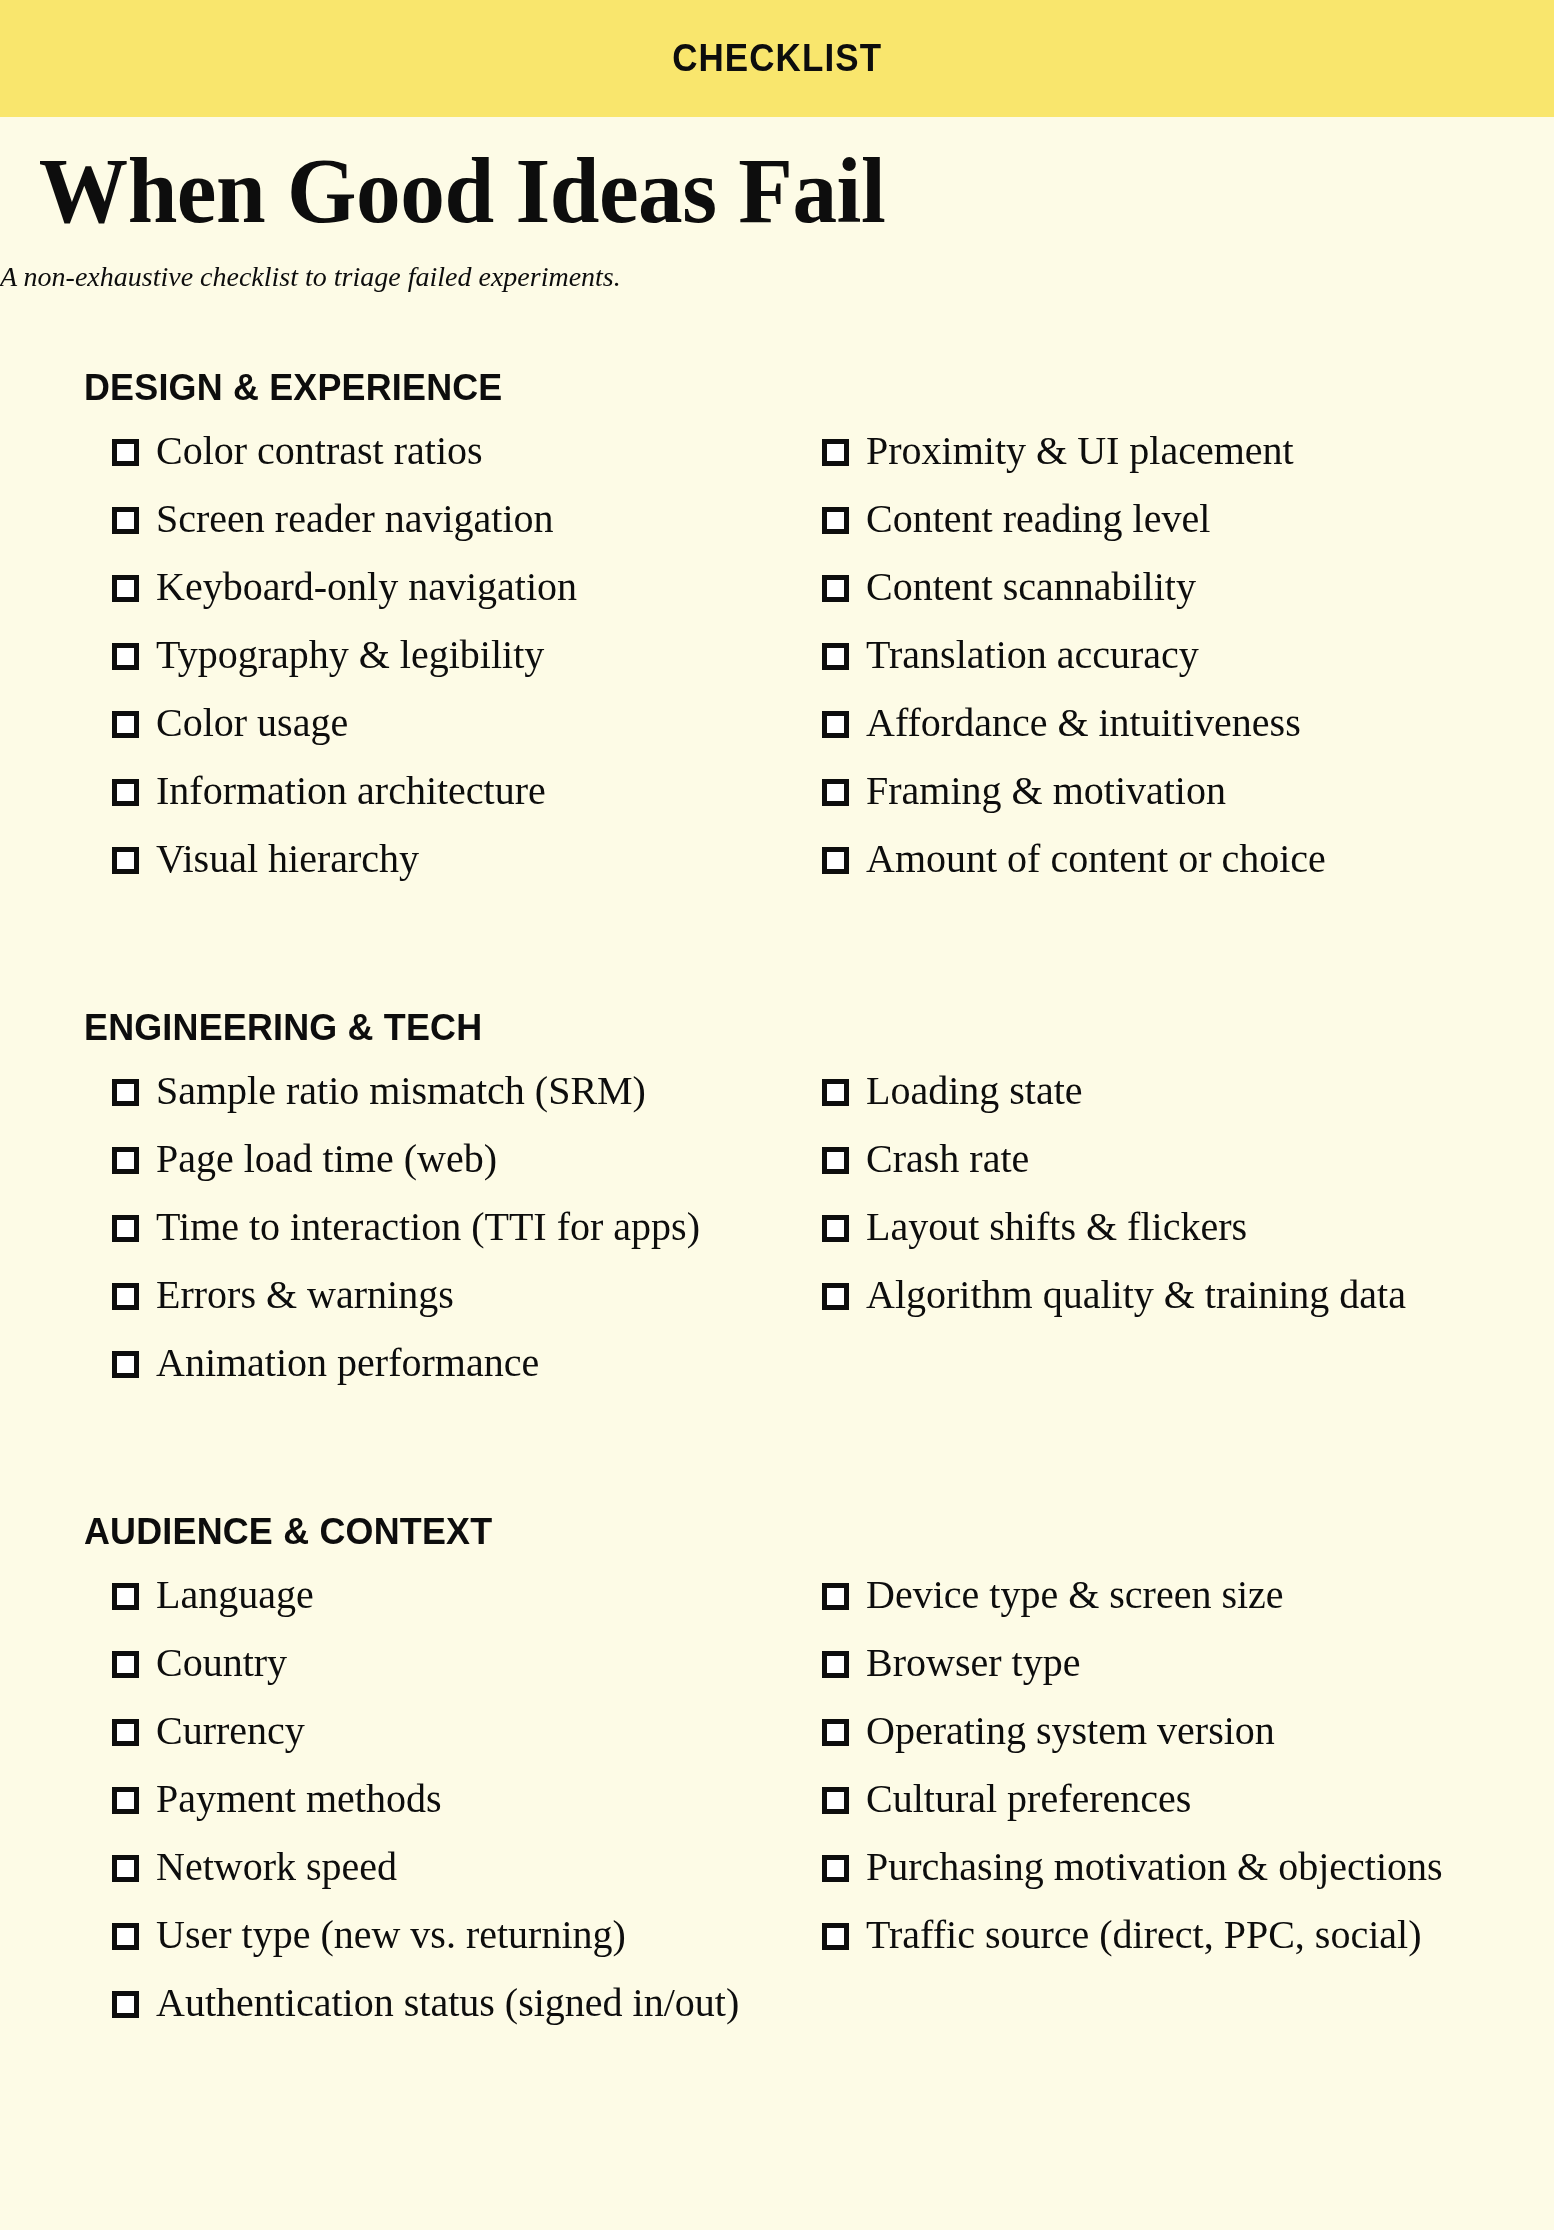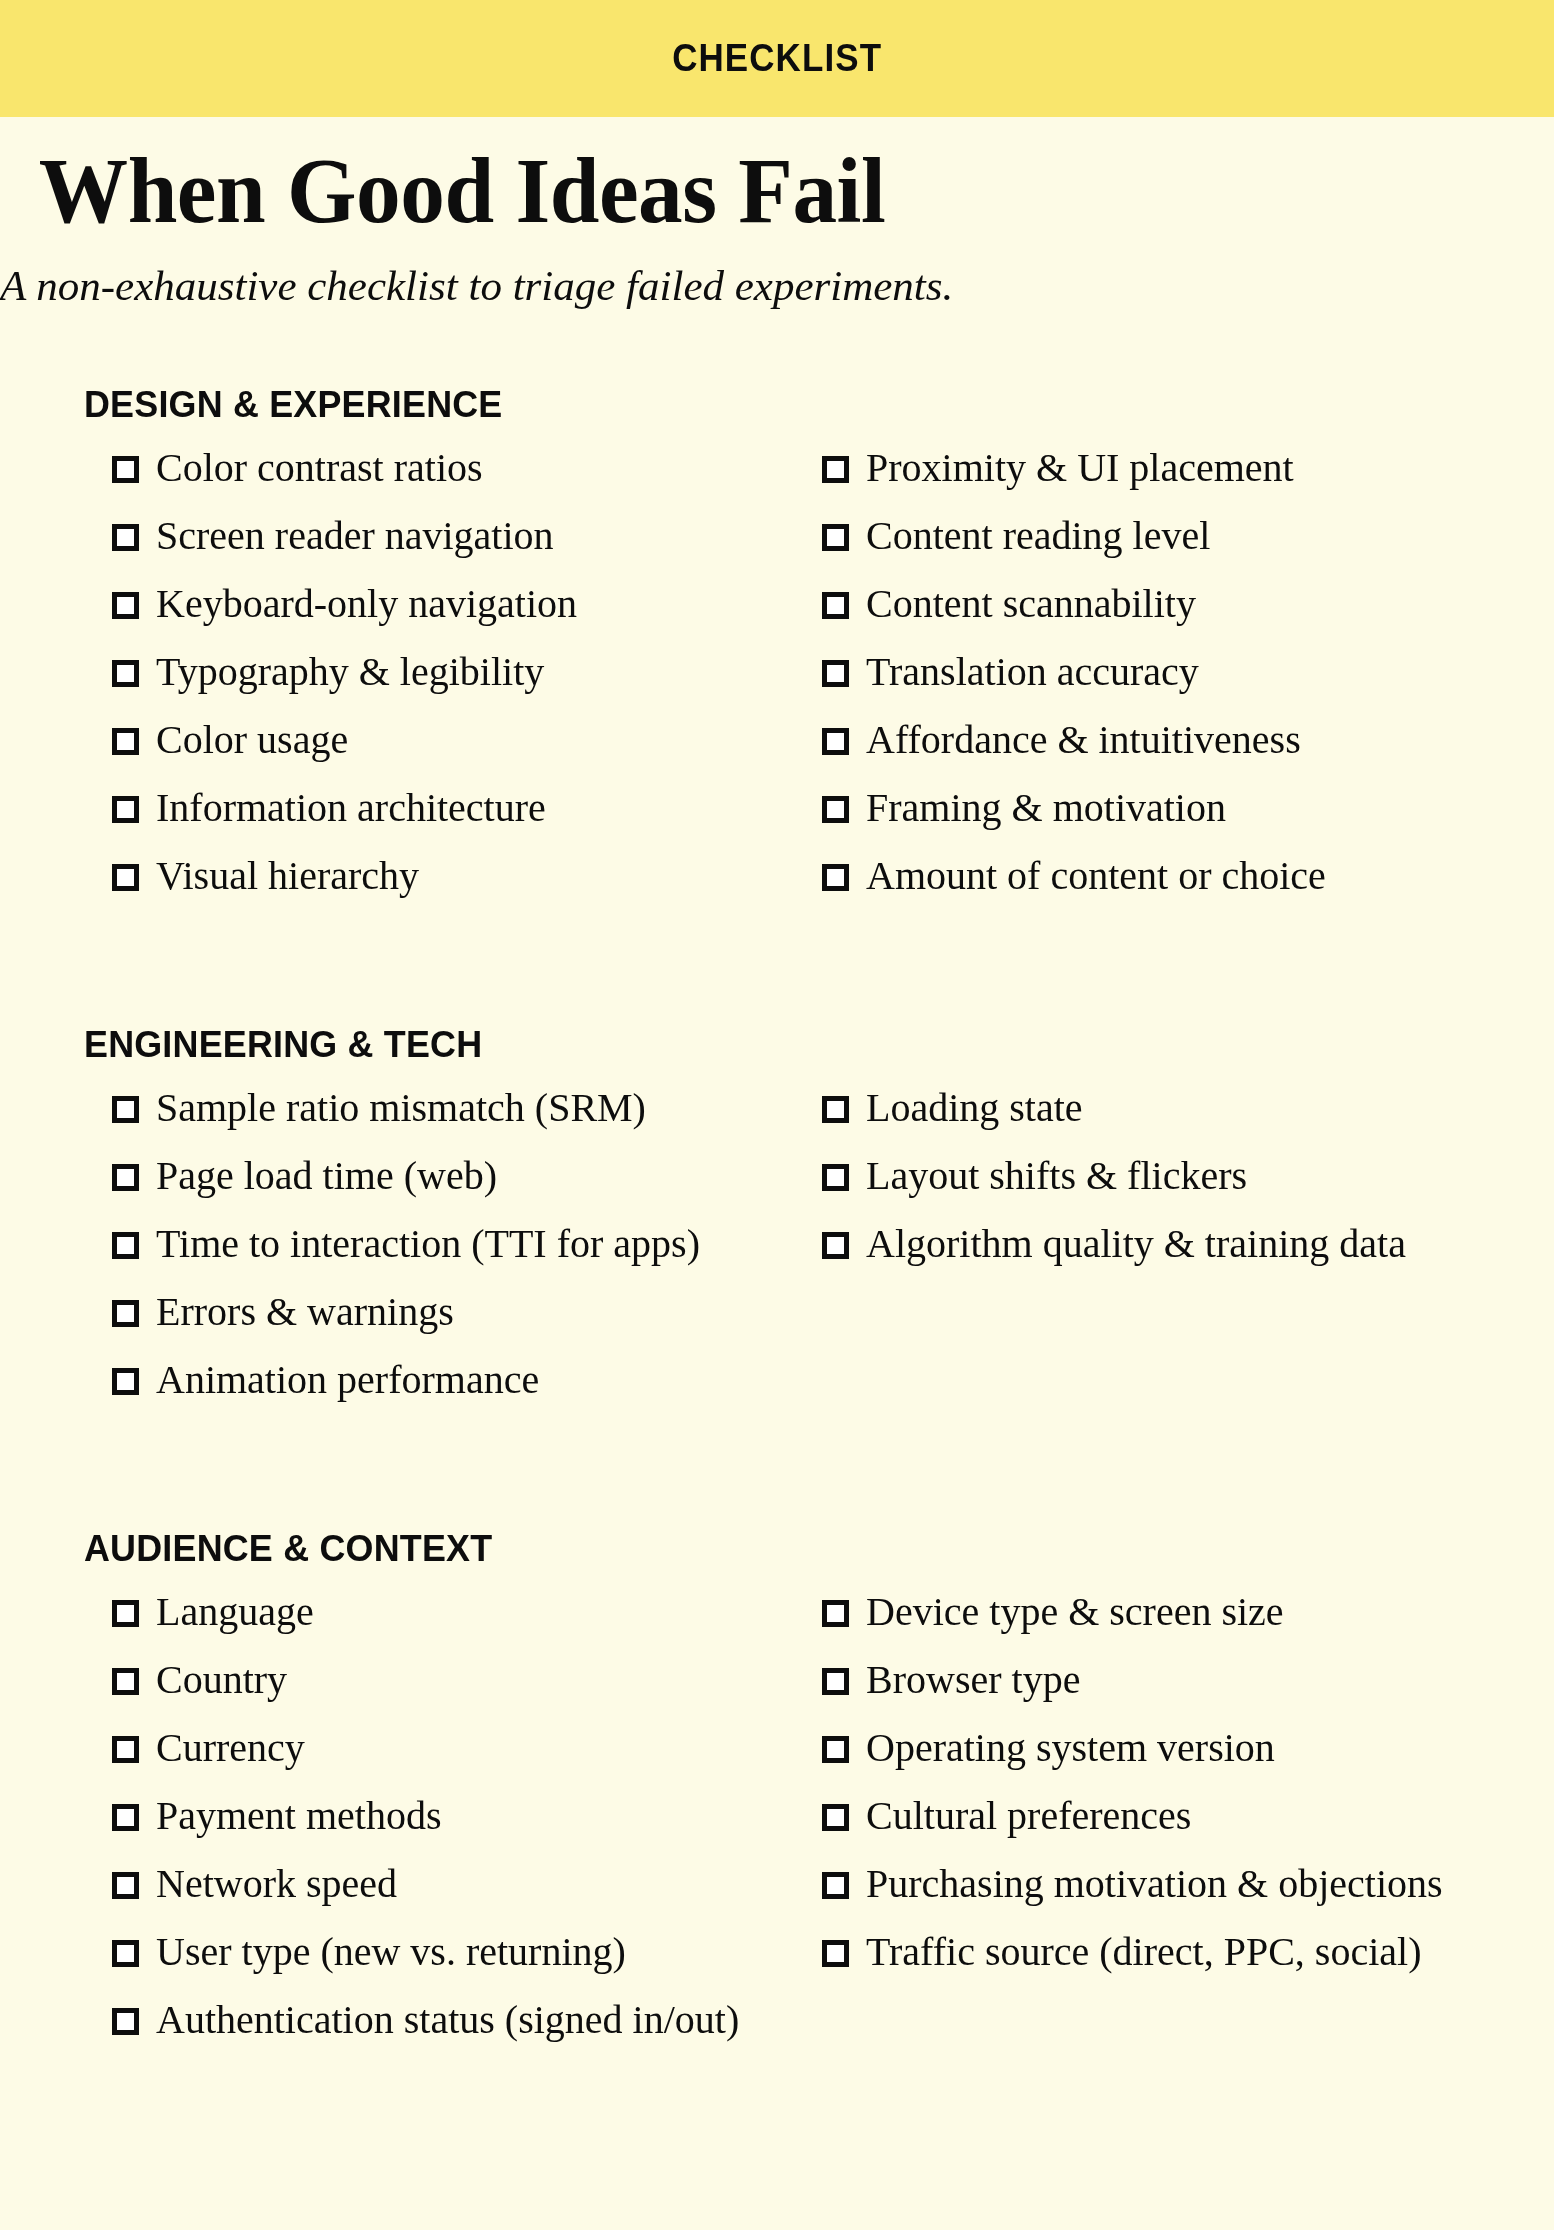--- a/index.html
+++ b/index.html
@@ -45,21 +45,21 @@
     font-size: 94px;
     line-height: 1.0;
     letter-spacing: -0.5px;
     color: #0D0D0D;
     margin: 0;
     transform: scaleX(0.95);
   }
   .doc-subtitle {
     font-family: "Liberation Serif", serif;
     font-style: italic;
-    font-size: 43px;
+    font-size: 28px;
     line-height: 1.15;
     color: #0D0D0D;
     margin: 24px 0 0 0;
   }
 
   
   .sheet {
     padding: 0 78px 0 112px;
     box-sizing: border-box;
   }
@@ -218,20 +218,24 @@
             <span class="check-label">Animation performance</span>
           </div>
         </div>
         <div class="col">
           <div class="check-row">
             <span class="checkbox"></span>
             <span class="check-label">Loading state</span>
           </div>
           <div class="check-row">
             <span class="checkbox"></span>
+            <span class="check-label">Crash rate</span>
+          </div>
+          <div class="check-row">
+            <span class="checkbox"></span>
             <span class="check-label">Layout shifts &amp; flickers</span>
           </div>
           <div class="check-row">
             <span class="checkbox"></span>
             <span class="check-label">Algorithm quality &amp; training data</span>
           </div>
         </div>
       </div>
     </div>
     <div class="section">

